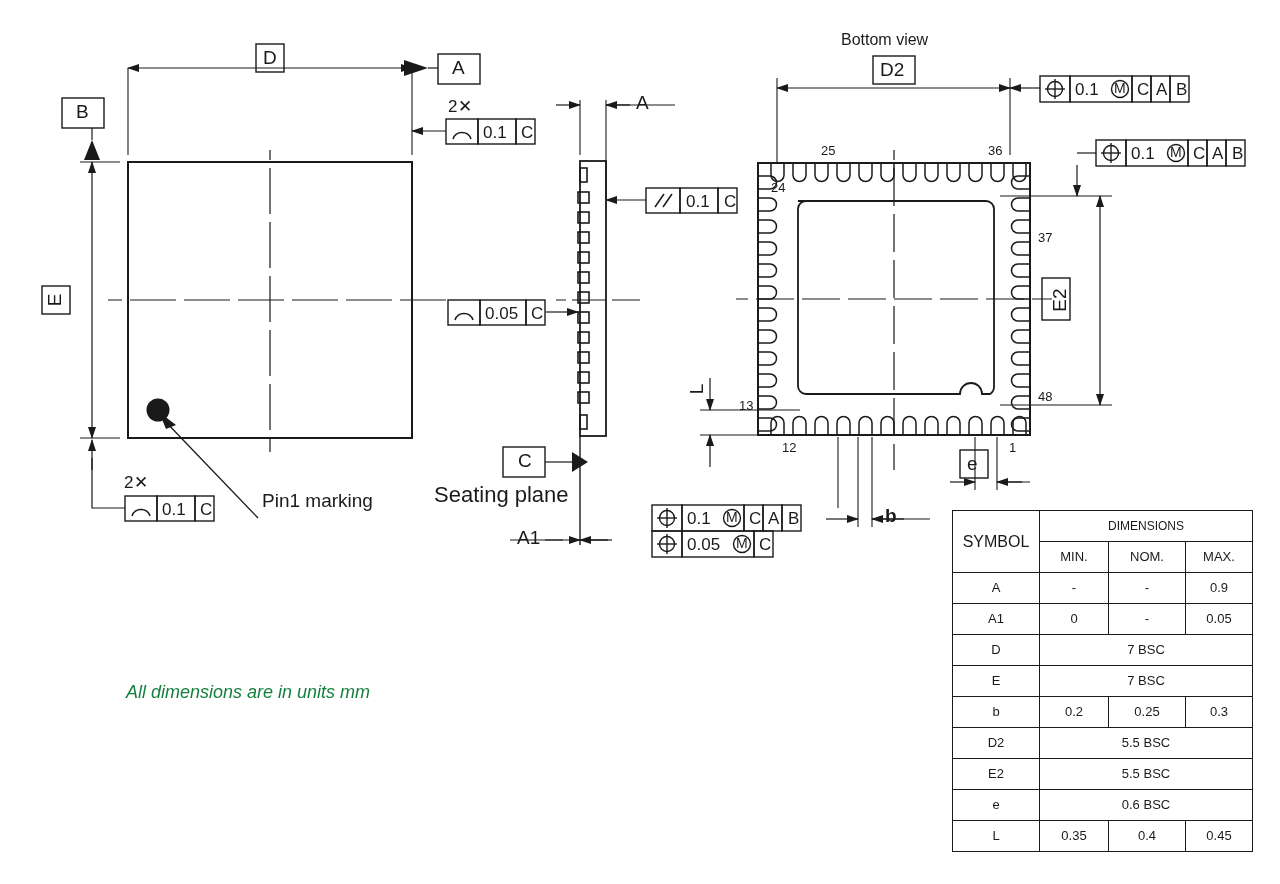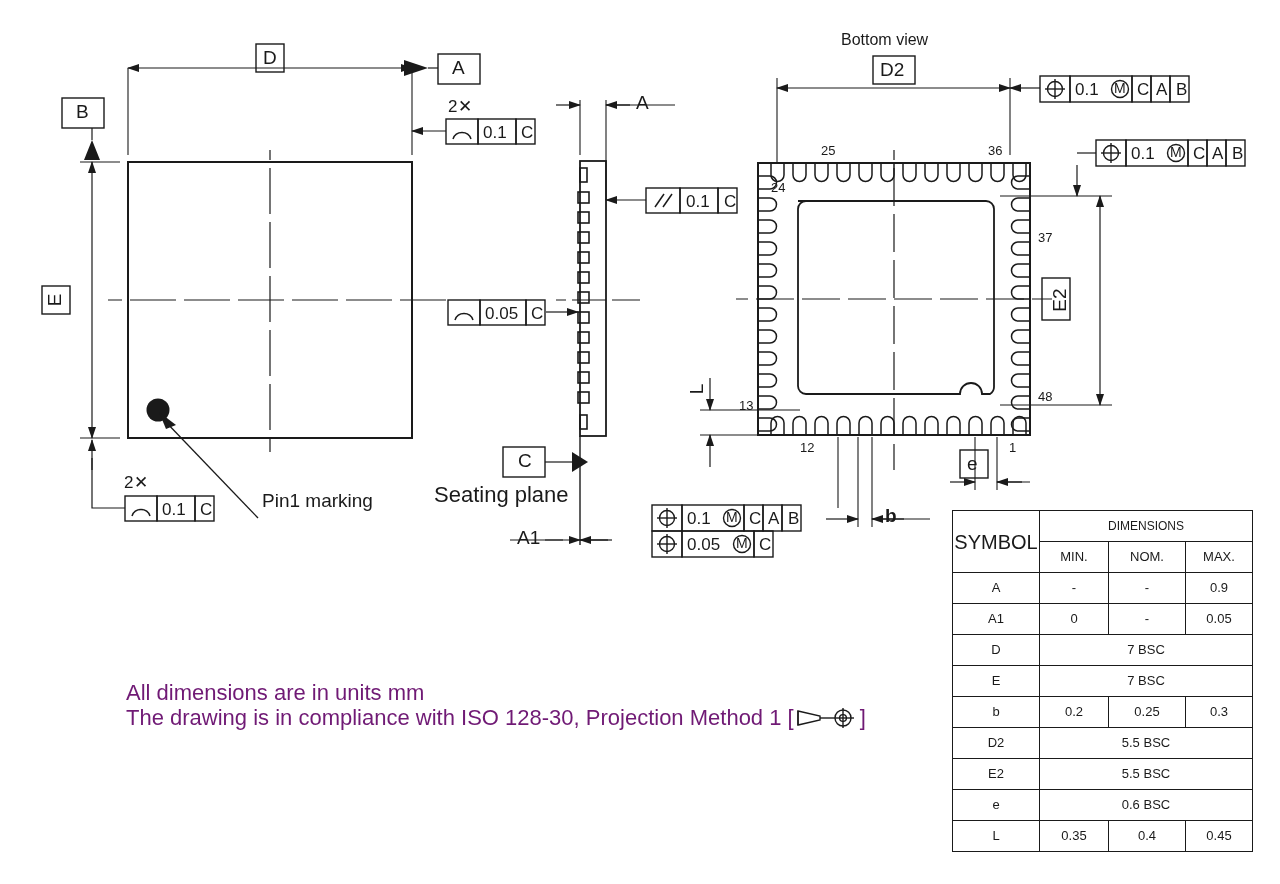--- a/index.html
+++ b/index.html
@@ -27,24 +27,24 @@
     color:#1a1a1a;
     padding:0;
     height:30px;
     line-height:30px;
   }
   #dimtable .colsym{width:86px;}
   #dimtable .colmin{width:68px;}
   #dimtable .colnom{width:76px;}
   #dimtable .colmax{width:66px;}
   #dimtable .hdrdim{font-size:12px;}
-  #dimtable .hdrsym{font-size:20px;}
+  #dimtable .hdrsym{font-size:16px;}
   .notes{
     position:absolute;left:126px;top:680px;
-    font-size:22px;line-height:25px;color:#701a75;
+    font-size:18px;line-height:25px;color:#15803d;font-style:italic;
   }
   .notes div{white-space:nowrap;}
   .noteinline{display:inline-block;vertical-align:-4px;}
   .pinlabel{font-size:13px;}
   .rot90{transform:rotate(-90deg);}
 </style>
 </head>
 <body>
 
 <div id="stage">
@@ -412,38 +412,25 @@
   <div class="txt" style="left:434px;top:482px;font-size:22px;">Seating plane</div>
 
   <div class="txt" style="left:841px;top:31px;font-size:16px;">Bottom view</div>
 
   <div class="txt pinlabel" style="left:793px;top:143px;margin-left:28px;">25</div>
   <div class="txt pinlabel" style="left:988px;top:143px;">36</div>
   <div class="txt pinlabel" style="left:739px;top:180px;margin-left:32px;">24</div>
   <div class="txt pinlabel" style="left:739px;top:398px;">13</div>
   <div class="txt pinlabel" style="left:1038px;top:190px;margin-top:40px;">37</div>
   <div class="txt pinlabel" style="left:1038px;top:389px;">48</div>
-  <div class="txt pinlabel" style="left:800px;top:440px;">12</div>
+  <div class="txt pinlabel" style="left:782px;top:440px;">12</div>
   <div class="txt pinlabel" style="left:1009px;top:440px;">1</div>
 
   <div class="notes">
     <div>All dimensions are in units mm</div>
-    <div>
-      <span>The drawing is in compliance with ISO 128-30, Projection Method 1 [</span><span class="noteinline"><svg width="66" height="22" viewBox="0 0 66 22" style="display:block;">
-        <g stroke="#1a1a1a" fill="none" stroke-width="1.4">
-          <path d="M4 4 L26 9 L26 13 L4 18 Z"></path>
-          <line x1="4" y1="4" x2="4" y2="18"></line>
-          <line x1="26" y1="11" x2="38" y2="11"></line>
-          <circle cx="49" cy="11" r="8"></circle>
-          <circle cx="49" cy="11" r="3.4"></circle>
-          <line x1="38" y1="11" x2="60" y2="11"></line>
-          <line x1="49" y1="1" x2="49" y2="21"></line>
-        </g>
-          </svg></span><span>]</span>
-    </div>
   </div>
 
   <table id="dimtable">
     <thead>
       <tr>
         <th class="colsym hdrsym" rowspan="2">SYMBOL</th>
         <th class="hdrdim" colspan="3">DIMENSIONS</th>
       </tr>
       <tr>
         <th class="colmin">MIN.</th>

